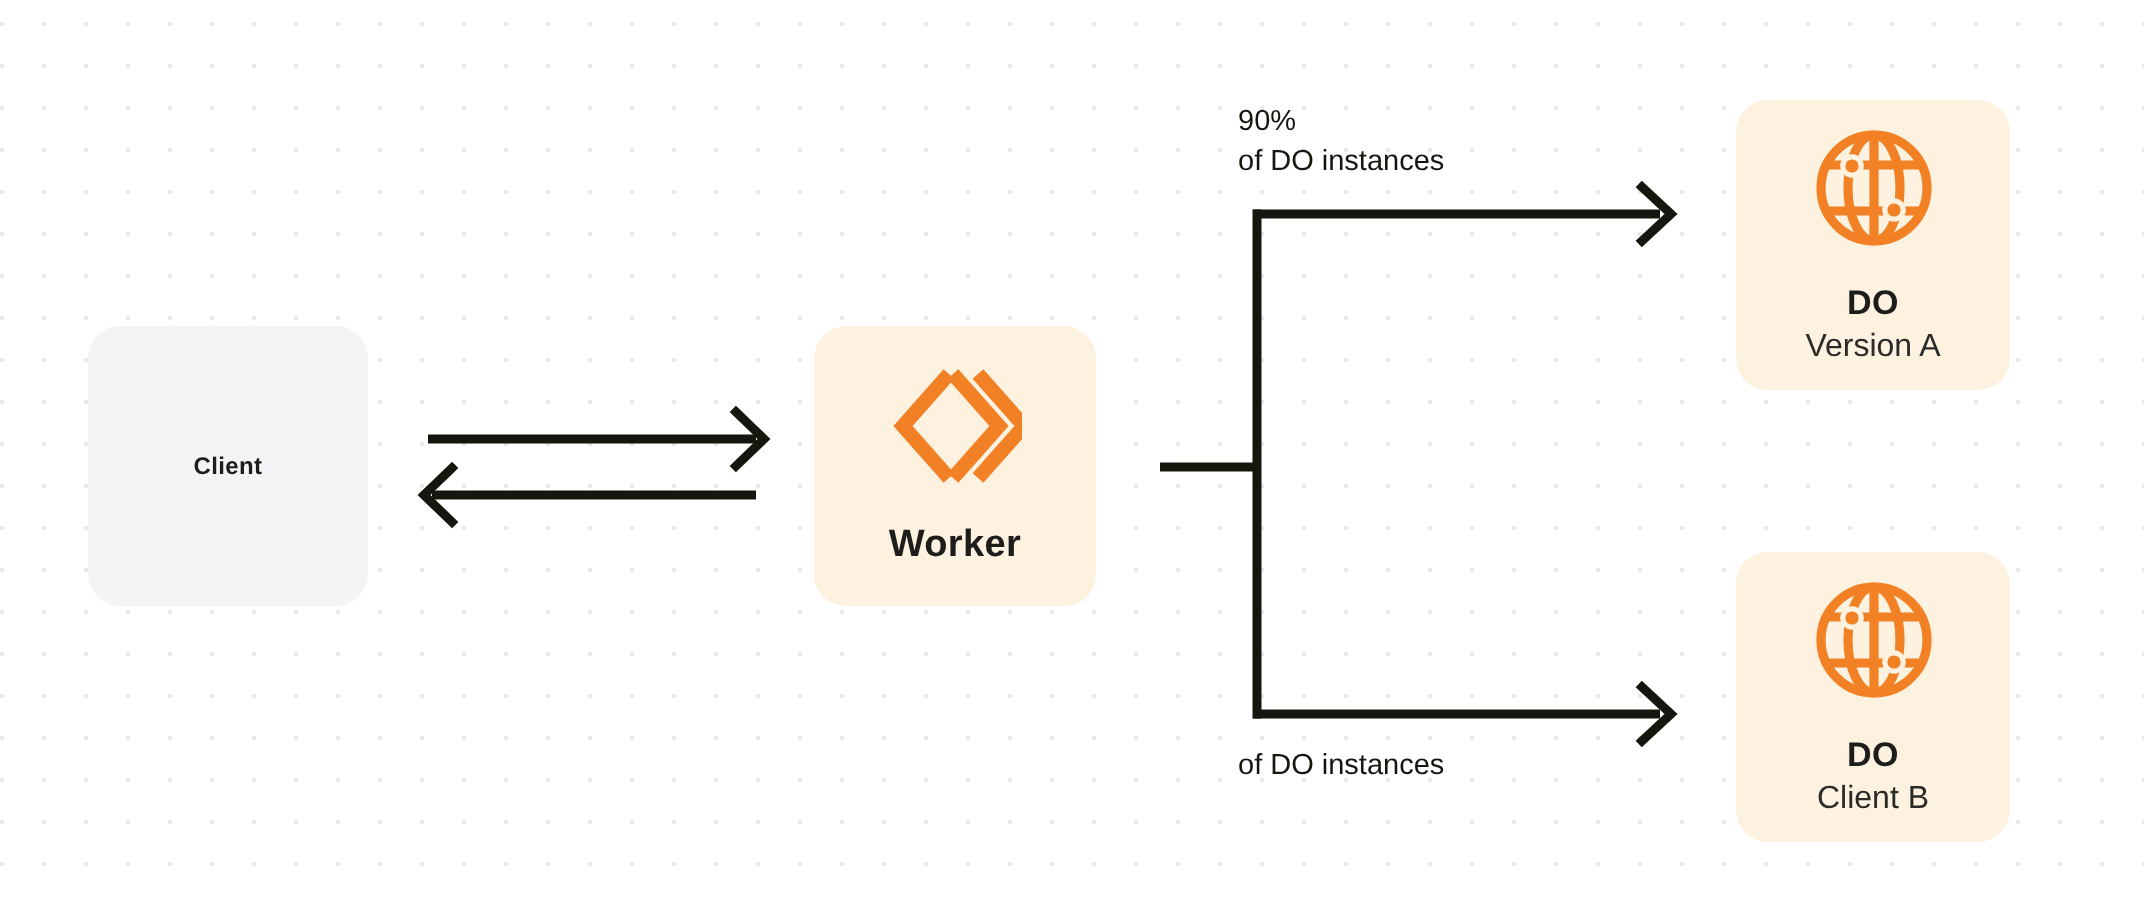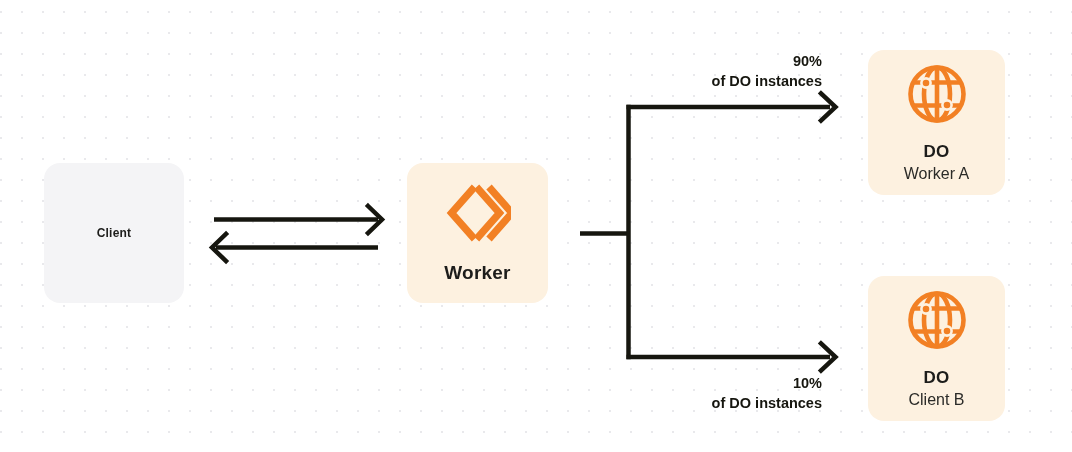--- a/index.html
+++ b/index.html
@@ -101,23 +101,23 @@
     top: 0;
     width: 1072px;
     height: 452px;
     overflow: visible;
     pointer-events: none;
   }
 
   
   .edge-label {
     position: absolute;
-    text-align: right;
+    text-align: left;
     font-size: 14.5px;
-    font-weight: bold;
+    font-weight: normal;
     color: #16160f;
     line-height: 20px;
     white-space: nowrap;
   }
   .edge-label-top {
     left: 619px;
     top: 51px;
     width: 203px;
   }
   .edge-label-bottom {
@@ -161,21 +161,20 @@
       <polyline points="821,343.5 835.5,357 821,370.5" fill="none" stroke="#16160f" stroke-width="4.5" stroke-linecap="square" stroke-linejoin="miter"></polyline>
     </g>
   </svg>
 
   <div class="edge-label edge-label-top">
     <div>90%</div>
     <div>of DO instances</div>
   </div>
 
   <div class="edge-label edge-label-bottom">
-    <div>10%</div>
     <div>of DO instances</div>
   </div>
 
   <div class="node node-client">
     <span class="label-client">Client</span>
   </div>
 
   <div class="node node-worker">
     <span class="icon-wrap">
       <svg width="66" height="62" viewBox="0 0 66 62" fill="none">
@@ -196,21 +195,21 @@
         <circle cx="31" cy="31" r="26.5" stroke="#f28024" stroke-width="4.6" fill="none"></circle>
         <ellipse cx="31" cy="31" rx="13" ry="26.5" stroke="#f28024" stroke-width="4.6" fill="none"></ellipse>
         <line x1="31" y1="4.5" x2="31" y2="57.5" stroke="#f28024" stroke-width="4.6"></line>
         <line x1="7" y1="19.5" x2="55" y2="19.5" stroke="#f28024" stroke-width="4.6"></line>
         <line x1="7" y1="42.5" x2="55" y2="42.5" stroke="#f28024" stroke-width="4.6"></line>
         <circle cx="20" cy="20" r="4.6" fill="#f28024" stroke="#fdf1e0" stroke-width="2.6"></circle>
         <circle cx="41" cy="42" r="4.6" fill="#f28024" stroke="#fdf1e0" stroke-width="2.6"></circle>
       </svg>
     </span>
     <span class="do-title">DO</span>
-    <span class="do-sub">Worker A</span>
+    <span class="do-sub">Version A</span>
   </div>
 
   <div class="node node-do-b">
     <span class="icon-wrap">
       <svg width="62" height="62" viewBox="0 0 62 62" fill="none">
         <circle cx="31" cy="31" r="26.5" stroke="#f28024" stroke-width="4.6" fill="none"></circle>
         <ellipse cx="31" cy="31" rx="13" ry="26.5" stroke="#f28024" stroke-width="4.6" fill="none"></ellipse>
         <line x1="31" y1="4.5" x2="31" y2="57.5" stroke="#f28024" stroke-width="4.6"></line>
         <line x1="7" y1="19.5" x2="55" y2="19.5" stroke="#f28024" stroke-width="4.6"></line>
         <line x1="7" y1="42.5" x2="55" y2="42.5" stroke="#f28024" stroke-width="4.6"></line>

